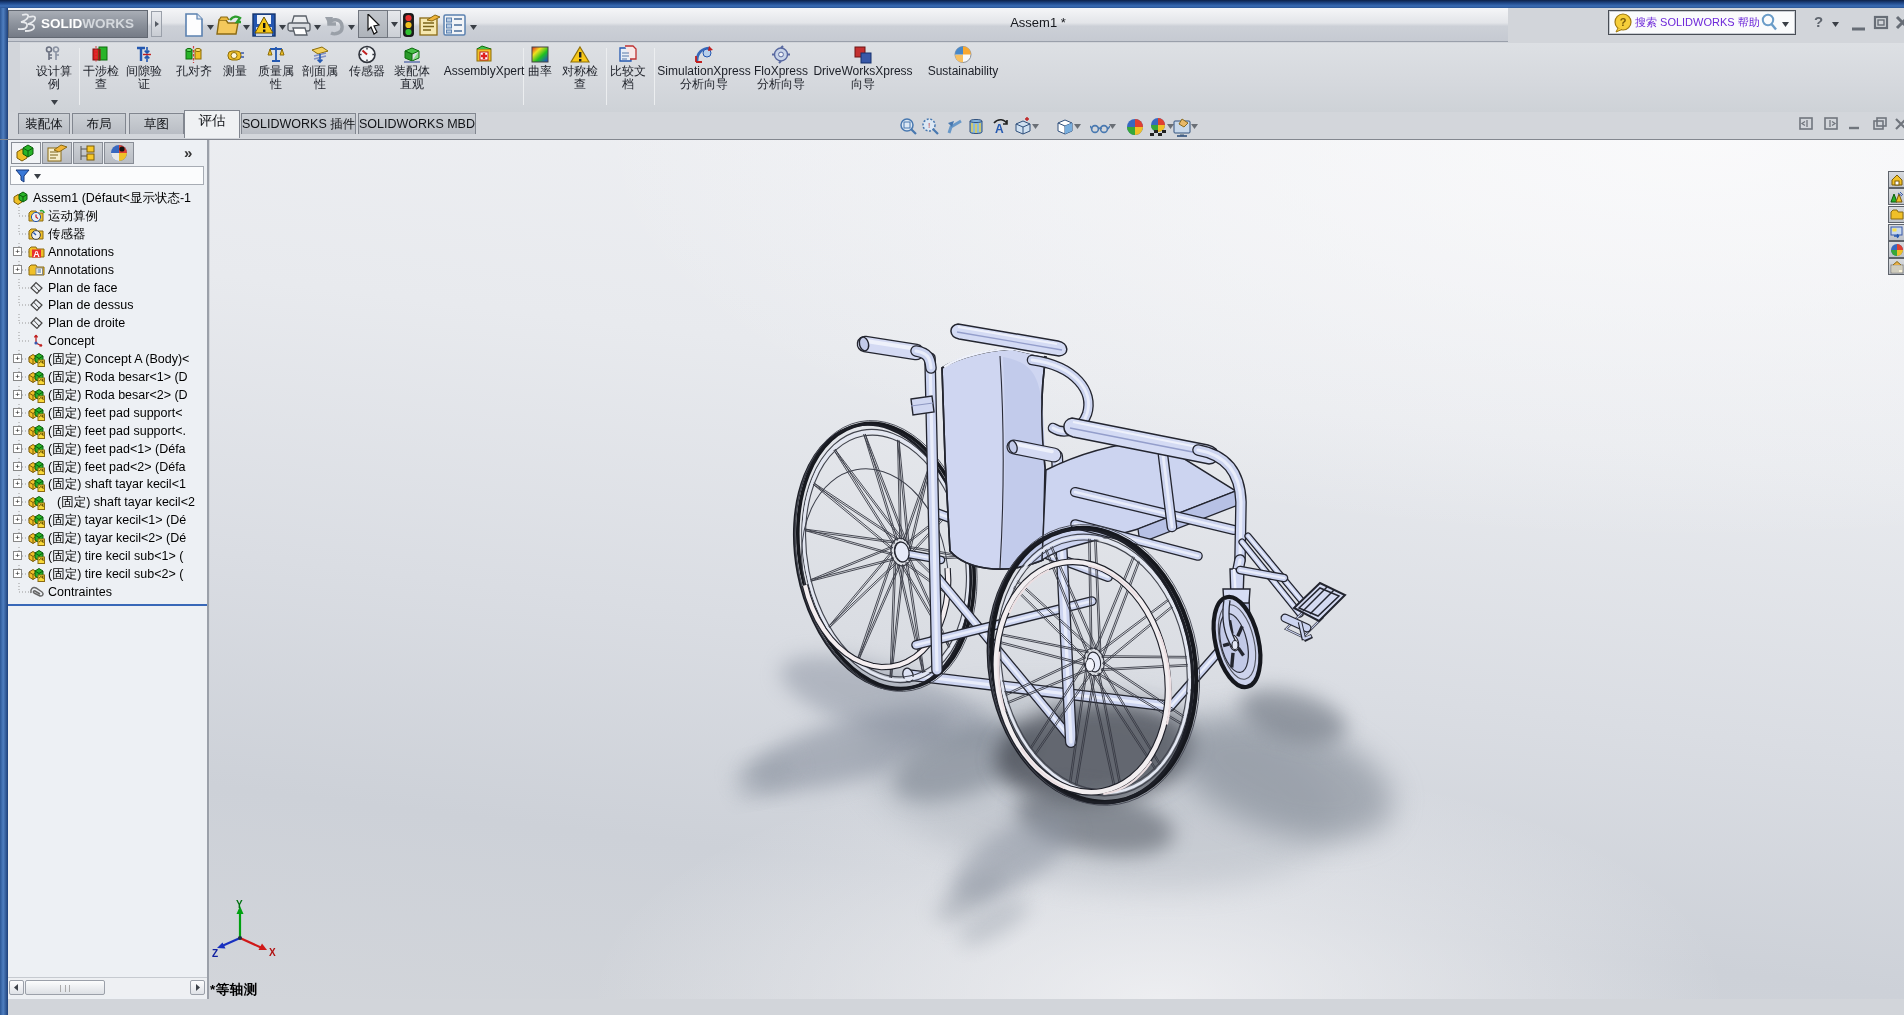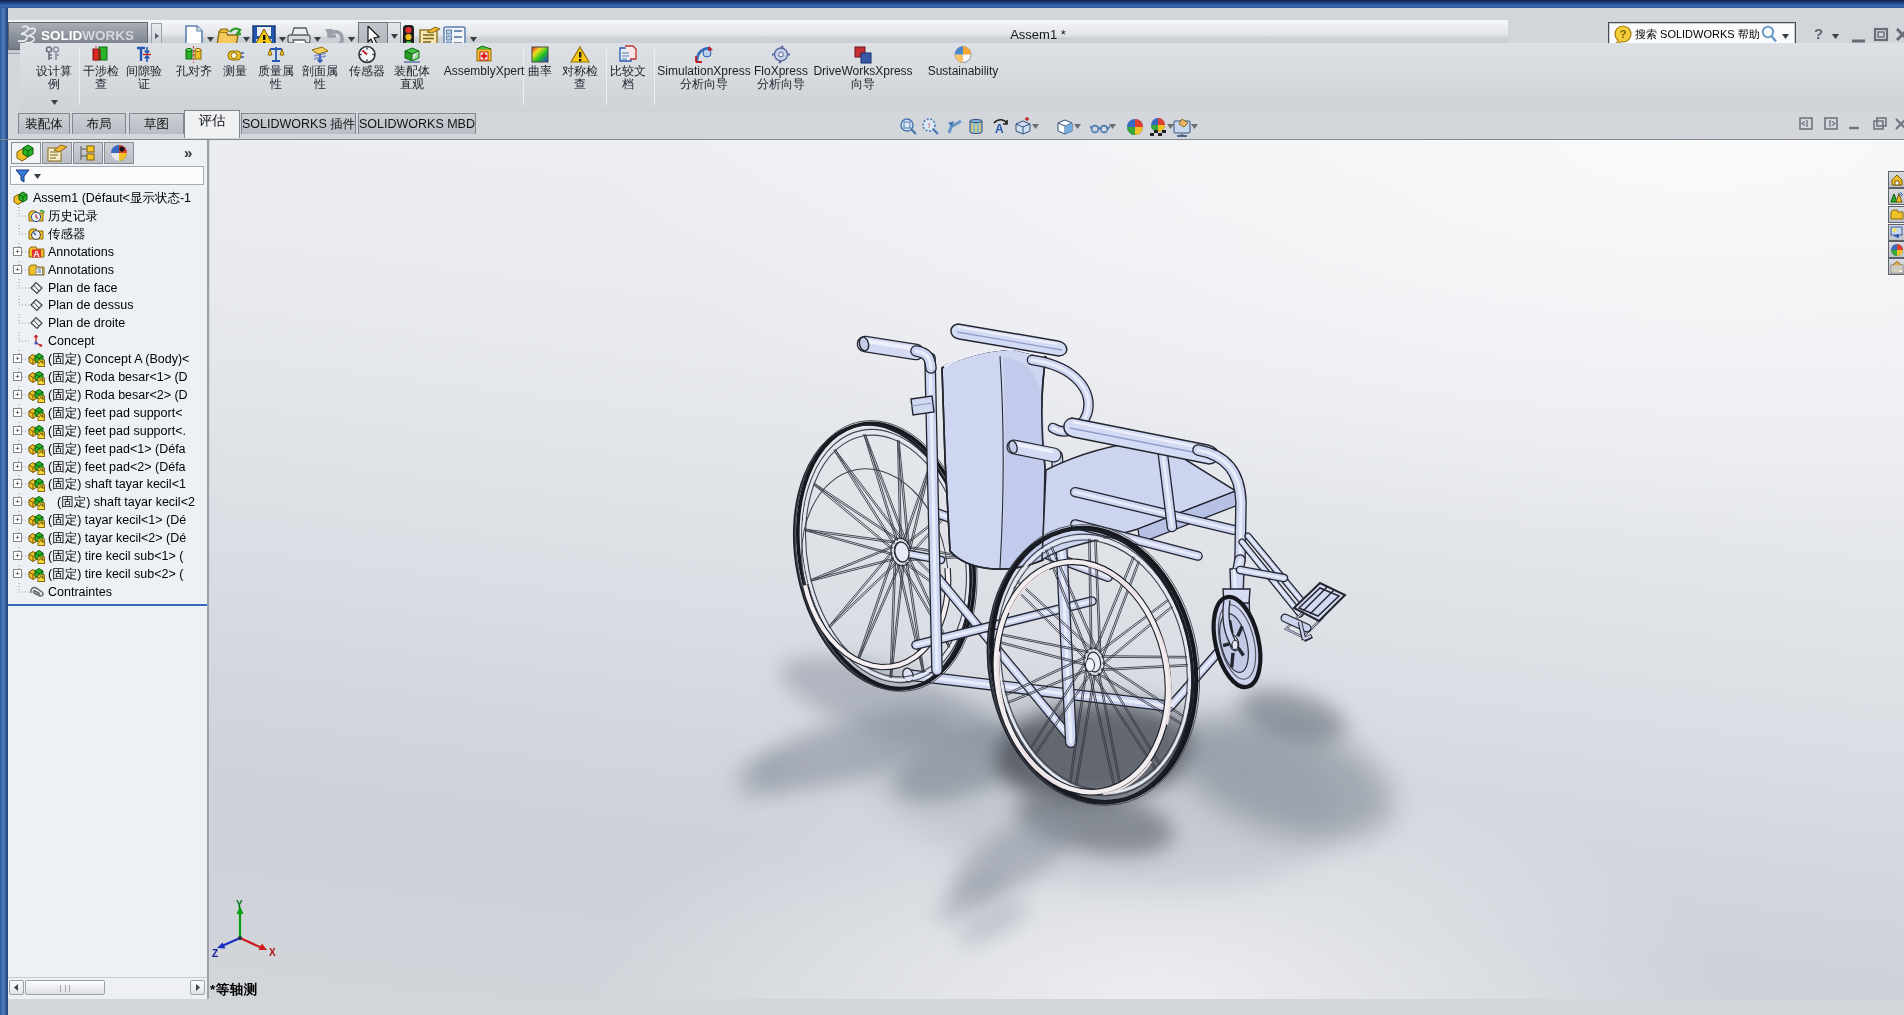--- a/index.html
+++ b/index.html
@@ -1,24 +1,24 @@
 <!DOCTYPE html>
 <html><head><meta charset="utf-8">
 <style>
 *{margin:0;padding:0;box-sizing:border-box}
 html,body{width:1904px;height:1015px;overflow:hidden;font-family:"Liberation Sans",sans-serif}
 #win{position:absolute;left:0;top:0;width:1904px;height:1015px;background:#d2d5da}
 .abs{position:absolute}
 #topblue{left:0;top:0;width:1904px;height:8px;background:linear-gradient(180deg,#0d2148 0%,#1d4484 35%,#3a6cb4 75%,#2c5796 100%)}
 #leftblue{left:0;top:8px;width:8px;height:1007px;background:linear-gradient(90deg,#2c5796 0%,#4f7fc0 40%,#1d3f79 100%)}
-#toolbar{left:8px;top:20px;width:1500px;height:34px;background:linear-gradient(180deg,#f5f6f8 0%,#e3e5e9 45%,#ccd0d7 55%,#c6cad2 100%);border-bottom:1px solid #9aa0ab}
+#toolbar{left:8px;top:8px;width:1500px;height:34px;background:linear-gradient(180deg,#f5f6f8 0%,#e3e5e9 45%,#ccd0d7 55%,#c6cad2 100%);border-bottom:1px solid #9aa0ab}
 #logobox{left:0px;top:2px;width:140px;height:28px;background:linear-gradient(180deg,#a9aeb6 0%,#8c929c 50%,#757b86 100%);border:1px solid #626872;color:#fff;font-size:13.5px;font-weight:bold;line-height:26px;padding-left:6px;white-space:nowrap;overflow:hidden}
 #logobox span{color:#d4d8dd;font-weight:bold}
 #title{left:900px;top:7px;width:260px;text-align:center;font-size:13px;color:#16181d}
-#searchbox{left:1600px;top:2px;width:188px;height:25px;background:#fafbfc;border:1px solid #484d55;box-shadow:0 0 0 1px #c8ccd2 inset;font-size:12.5px;color:#000000;line-height:23px}
+#searchbox{left:1600px;top:2px;width:188px;height:25px;background:#fafbfc;border:1px solid #484d55;box-shadow:0 0 0 1px #c8ccd2 inset;font-size:12.5px;color:#6d28d9;line-height:23px}
 .winglyph{font-size:13px;color:#5f656e;font-weight:bold}
 #ribbon{left:20px;top:43px;width:1896px;height:69px;background:linear-gradient(180deg,#dde0e4 0%,#d5d8dd 60%,#ced2d7 100%)}
 .rsep{position:absolute;top:5px;width:1px;height:57px;background:#b5b9c0;border-right:1px solid #eceef0}
 .rbtn{position:absolute;top:2px;text-align:center;font-size:12px;color:#1c1f27;line-height:13.4px;white-space:nowrap}
 .rbtn svg{display:block;margin:0 auto 1px auto}
 #tabrow{left:8px;top:112px;width:1896px;height:28px;background:#d3d6db}
 .tab{position:absolute;top:1px;height:21px;background:linear-gradient(180deg,#ccd0d5 0%,#b9bdc4 100%);border:1px solid #81868f;border-bottom:none;font-size:12.5px;color:#101216;text-align:center;line-height:20px;white-space:nowrap;overflow:hidden}
 .tab.active{background:#eff1f3;height:28px;top:-2px;z-index:3;font-size:13.5px}
 #vline{left:0;top:139px;width:1904px;height:1px;background:#83878f}
 #lpanel{left:8px;top:140px;width:201px;height:859px;background:#edf0f4;border-right:2px solid #9ba0a9}
@@ -402,21 +402,21 @@
             <path d="M1 0 V9 H11" stroke="#999" stroke-width="1" stroke-dasharray="1 2" fill="none"></path>
           </svg>
           <span style="position:absolute;left:20px;top:2px">
             <svg width="17" height="14" viewBox="0 0 17 14">
               <path d="M1 12 V4 L3 2 H8 L9 4 H15 V12 Z" fill="#f0c028" stroke="#8a6a14"></path>
               <circle cx="8" cy="8" r="4.6" fill="#e8eef6" stroke="#2458b0"></circle>
               <path d="M8 5.4 V8 L10 9.6" stroke="#c02020" stroke-width="1.2" fill="none"></path>
               <path d="M12 2 C14 1 16 2 16 4" stroke="#28a028" stroke-width="1.6" fill="none"></path>
             </svg>
           </span>
-          <span class="txt" style="left:40px">历史记录</span>
+          <span class="txt" style="left:40px">运动算例</span>
         </div>
 <div class="trow" style="top:37.8px">
           <svg style="left:10px;top:0" width="12" height="18" viewBox="0 0 12 18">
             <path d="M1 0 V9 H11" stroke="#999" stroke-width="1" stroke-dasharray="1 2" fill="none"></path>
           </svg>
           <span style="position:absolute;left:20px;top:2px">
             <svg width="17" height="14" viewBox="0 0 17 14">
               <path d="M1 12 V4 L3 2 H8 L9 4 H15 V12 Z" fill="#f0c028" stroke="#8a6a14"></path>
               <circle cx="8" cy="8" r="4.4" fill="#eceef2" stroke="#444"></circle>
               <path d="M8 8 L5.4 5.6" stroke="#2458b0" stroke-width="1.4"></path>

